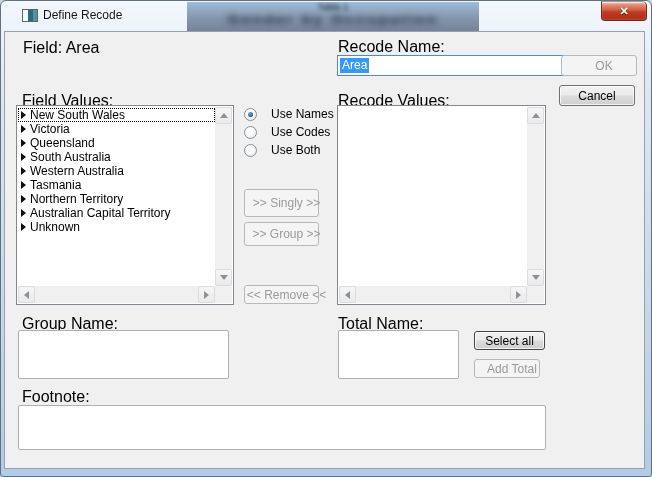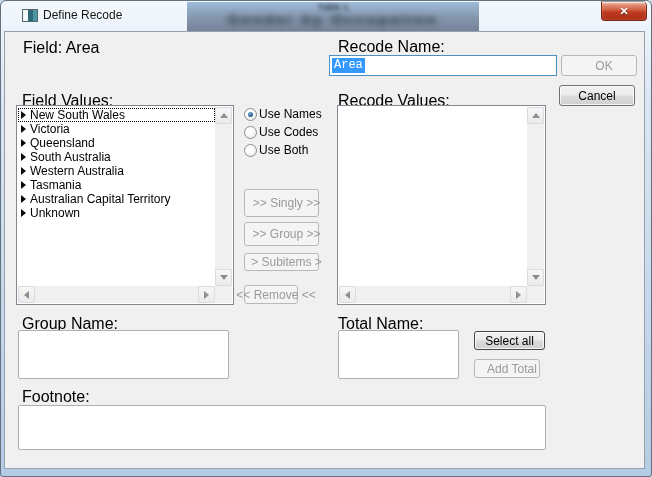--- a/index.html
+++ b/index.html
@@ -76,21 +76,21 @@
   .arr.down  { border-left:4px solid transparent; border-right:4px solid transparent; border-top:5px solid #8d9095; }
   .arr.left  { border-top:4px solid transparent; border-bottom:4px solid transparent; border-right:5px solid #8d9095; }
   .arr.right { border-top:4px solid transparent; border-bottom:4px solid transparent; border-left:5px solid #8d9095; }
 
   
   .radio-row { position:absolute; display:flex; align-items:center; height:14px; }
   .radio { width:13px; height:13px; border-radius:50%; border:1px solid #8b8f94; flex:none;
            background:radial-gradient(circle at 40% 35%, #ffffff 30%, #dde2e6 100%); position:relative; }
   .radio.sel::after { content:""; position:absolute; inset:3px; border-radius:50%;
                       background:radial-gradient(circle at 38% 32%, #6fa3cf 10%, #2a5479 70%, #21486b 100%); }
-  .radio-label { font-size:12px; margin-left:2px; }
+  .radio-label { font-size:12px; margin-left:14px; }
 
   
   .textbox { position:absolute; background:#fff; border:1px solid #aeb0b6; border-radius:2px;
              font-size:12px; padding:2px; color:#000; }
 </style>
 </head>
 <body>
 
 <div class="frame">
 
@@ -102,21 +102,21 @@
   <div class="title-icon"></div>
   <div class="title-text">Define Recode</div>
   <div class="close-btn">
     <span class="close-glyph">✕</span>
   </div>
 
   <div class="client"></div>
 
   <div class="lbl" style="left:22px; top:38px;">Field: Area</div>
   <div class="lbl" style="left:337px; top:37px;">Recode Name:</div>
-  <div class="text-input" style="left:328px; top:54px; width:228px; height:21px;font-family:Liberation Mono, monospace;">
+  <div class="text-input" style="left:336px; top:54px; width:228px; height:21px;">
     <span class="selection">Area</span>
   </div>
   <div class="btn disabled" style="left:560px; top:54px; width:76px; height:21px;">OK</div>
   <div class="btn enabled" style="left:558px; top:84px; width:76px; height:21px;">Cancel</div>
 
   <div class="lbl" style="left:21px; top:91px;">Field Values:</div>
   <div class="listbox" style="left:15px; top:104px; width:218px; height:200px;">
     <div class="lb-items">
       <div class="lb-item focused">
           <span class="tri"></span>
@@ -137,20 +137,24 @@
       <div class="lb-item">
           <span class="tri"></span>
           <span>Western Australia</span>
         </div>
       <div class="lb-item">
           <span class="tri"></span>
           <span>Tasmania</span>
         </div>
       <div class="lb-item">
           <span class="tri"></span>
+          <span>Northern Territory</span>
+        </div>
+      <div class="lb-item">
+          <span class="tri"></span>
           <span>Australian Capital Territory</span>
         </div>
       <div class="lb-item">
           <span class="tri"></span>
           <span>Unknown</span>
         </div>
     </div>
     <div class="vscroll">
       <div class="sbtn">
           <span class="arr up"></span>
@@ -180,22 +184,21 @@
     <span class="radio"></span>
     <span class="radio-label">Use Codes</span>
   </div>
   <div class="radio-row" style="left:243px; top:142px;">
     <span class="radio"></span>
     <span class="radio-label">Use Both</span>
   </div>
 
   <div class="btn disabled" style="left:243px; top:188px; width:75px; height:28px;">&gt;&gt; Singly &gt;&gt;</div>
   <div class="btn disabled" style="left:243px; top:221px; width:75px; height:24px;">&gt;&gt; Group &gt;&gt;</div>
-  <div class="btn disabled" style="left:243px; top:252px; width:75px; height:18px;">&gt; Subitems &gt;</div>
-  <div class="btn disabled" style="left:243px; top:284px; width:54px; height:19px;">&lt;&lt; Remove &lt;&lt;</div>
+  <div class="btn disabled" style="left:243px; top:284px; width:75px; height:19px;">&lt;&lt; Remove &lt;&lt;</div>
 
   <div class="lbl" style="left:337px; top:91px;">Recode Values:</div>
   <div class="listbox" style="left:336px; top:104px; width:209px; height:200px;">
     <div class="lb-items"></div>
     <div class="vscroll">
       <div class="sbtn">
           <span class="arr up"></span>
         </div>
       <div class="strack"></div>
       <div class="sbtn">

